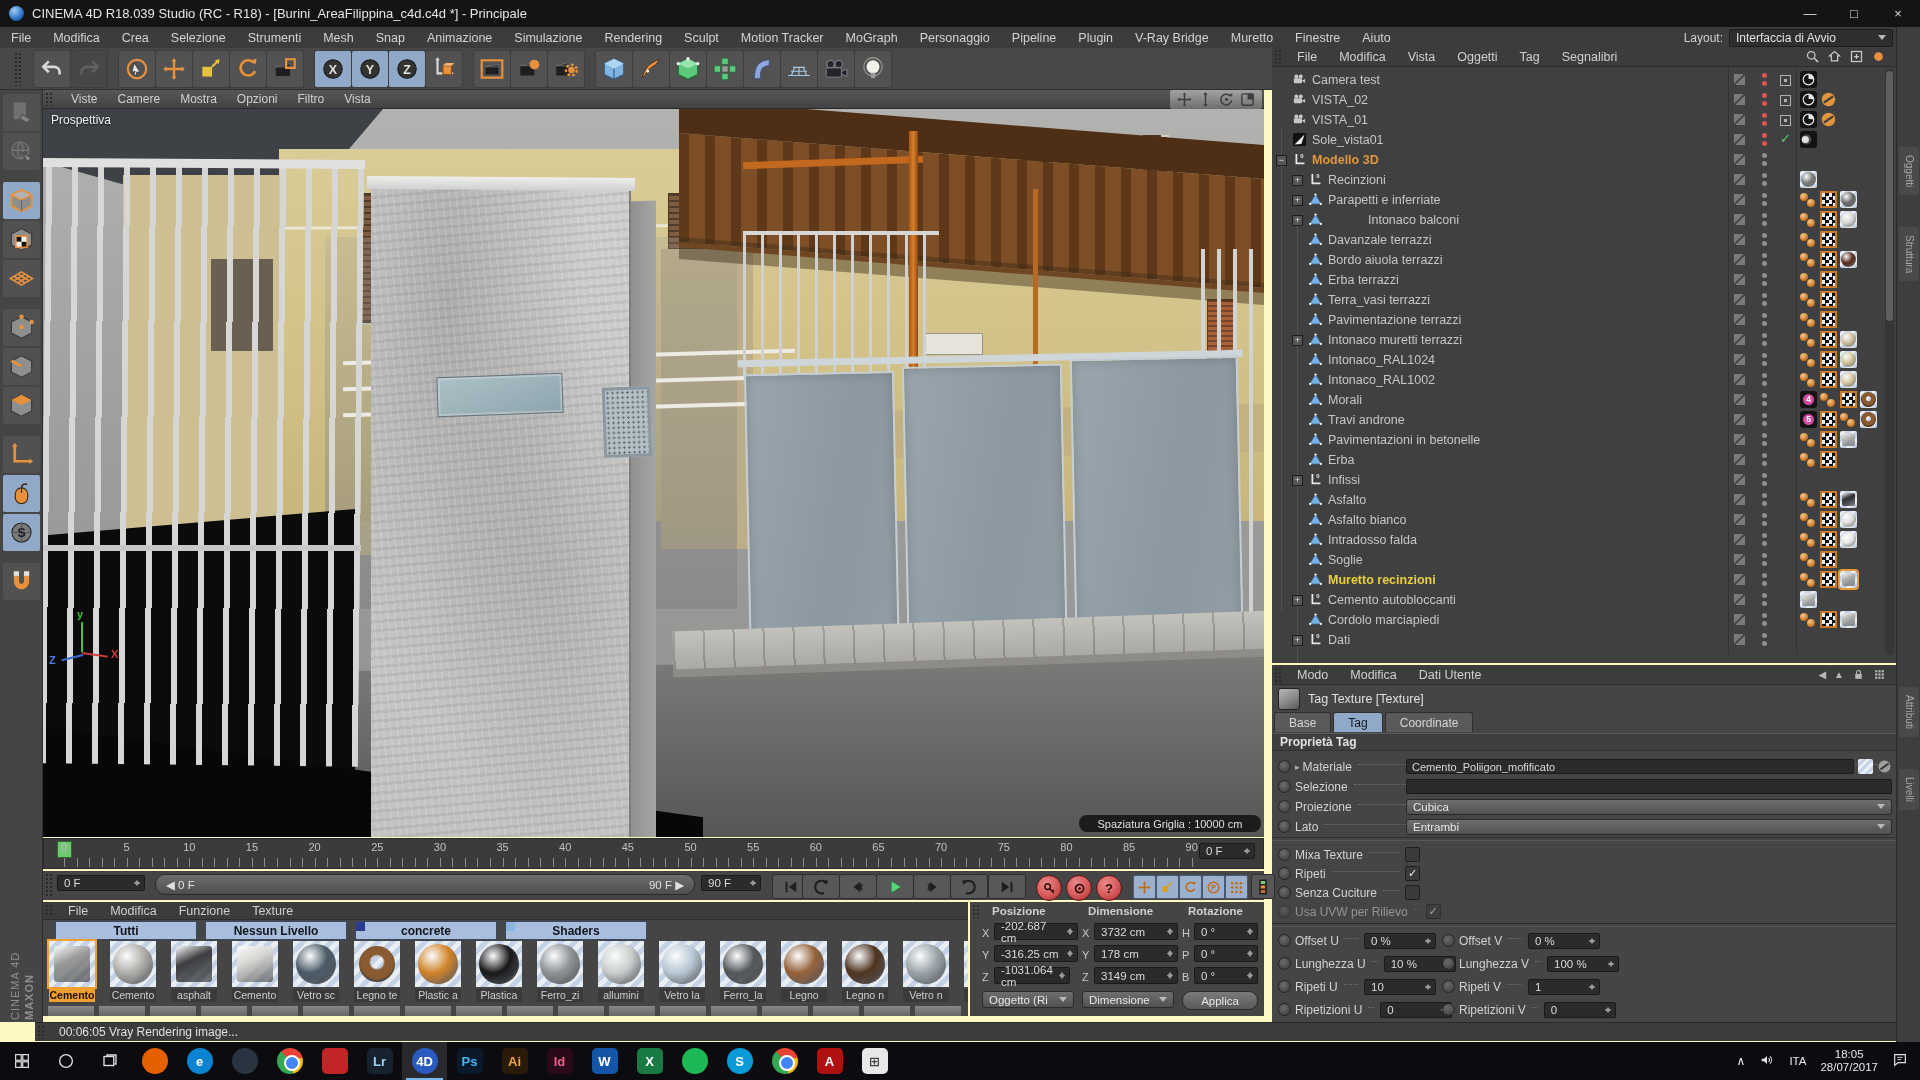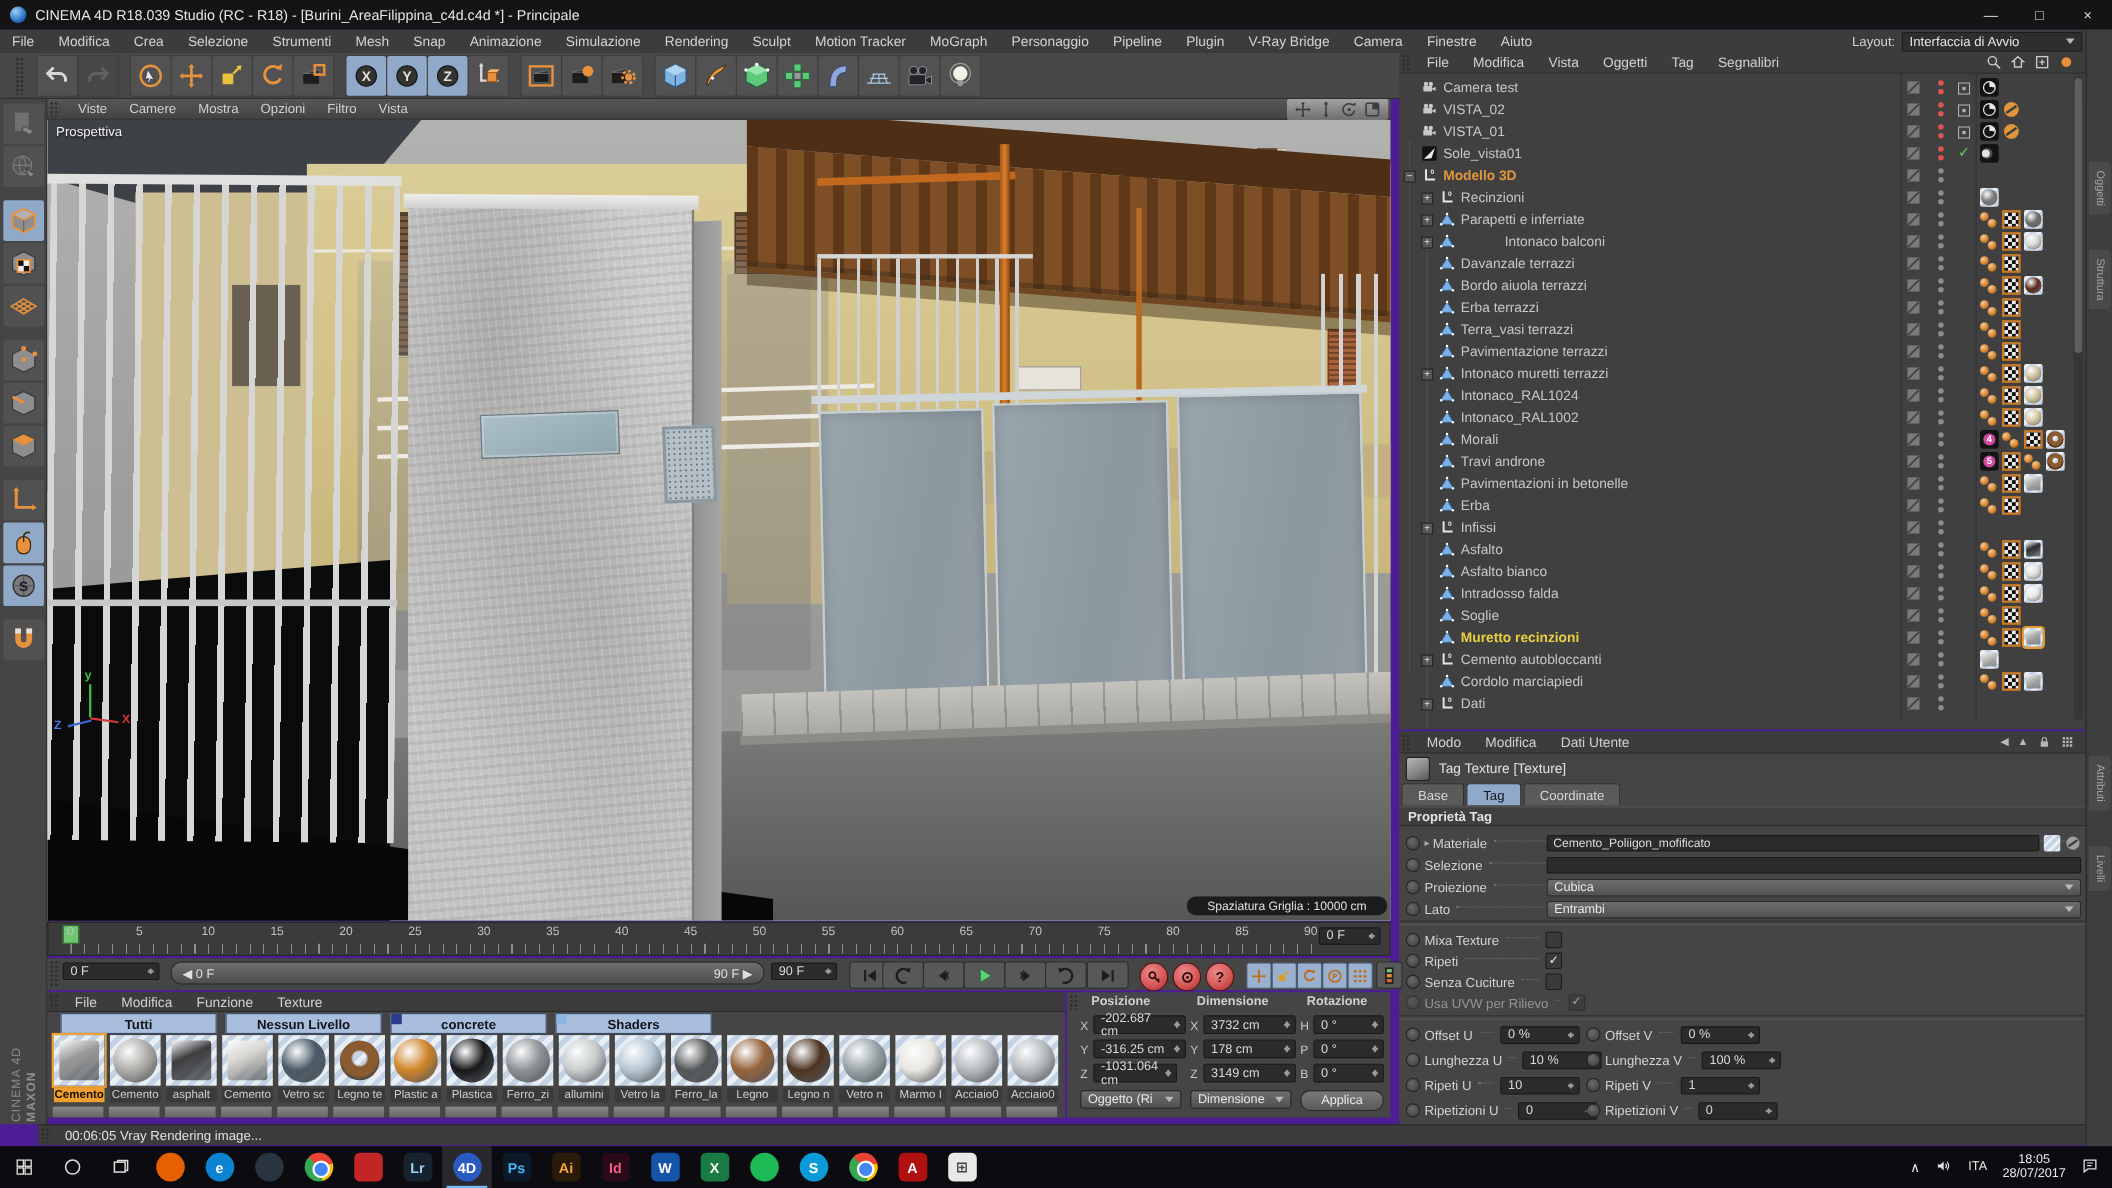--- a/index.html
+++ b/index.html
@@ -1,16 +1,16 @@
 <!DOCTYPE html>
 <html><head>
 <meta charset="utf-8">
 <style>
   html,body{margin:0;padding:0;background:#222;}
-  .root{position:relative;width:1920px;height:1080px;overflow:hidden;background:#4c1d95;
+  .root{position:relative;width:1920px;height:1080px;overflow:hidden;background:#fef9c3;
         font-family:"Liberation Sans","DejaVu Sans",sans-serif;color:#c8c8c8;font-size:12px;
         -webkit-font-smoothing:antialiased;}
   .grip{position:absolute;left:2px;top:2px;bottom:2px;width:9px;
         background-image:radial-gradient(circle,#2a2a2a 1px,transparent 1.2px);background-size:4px 4px;}
   
   #titlebar{position:absolute;left:0;top:0;width:1920px;height:27px;background:#141414;display:flex;align-items:center;}
   #titleicon{width:15px;height:15px;border-radius:50%;margin:0 8px 0 9px;
         background:radial-gradient(circle at 35% 30%,#9ecdf4,#2a72c8 60%,#0a2a60);}
   #titletext{color:#e6e6e6;font-size:13px;}
   .winbtn{width:44px;height:27px;display:flex;align-items:center;justify-content:center;color:#dcdcdc;font-size:13px;}
@@ -185,21 +185,21 @@
   .tpbtn svg{width:18px;height:18px;}
   .redbtn{position:absolute;top:4px;width:24px;height:24px;border-radius:50%;background:radial-gradient(circle at 38% 32%,#eb8a8a,#d25454 60%,#9a2a2a);border:1px solid #5a1414;display:flex;align-items:center;justify-content:center;color:#2a0a0a;font-weight:bold;font-size:13px;}
   .redbtn svg{width:15px;height:15px;}
   .bluetile{position:absolute;top:4px;width:21px;height:22px;background:#9ab0cc;border:1px solid #4a5a74;border-radius:2px;display:flex;align-items:center;justify-content:center;}
   .bluetile svg{width:15px;height:15px;}
   
   #matman{position:absolute;left:43px;top:902px;width:925px;height:114px;background:#454545;overflow:hidden;}
   #mattabs{position:absolute;left:12px;top:19px;height:18px;display:flex;gap:8px;}
   .mtab{position:relative;height:17px;min-width:120px;background:#a9bedc;border:1px solid #3a4a64;color:#10141c;font-size:12px;font-weight:bold;display:flex;align-items:center;justify-content:center;padding:0 10px;}
   .mtab .notch{position:absolute;left:0;top:0;width:0;height:0;border-top:9px solid transparent;border-left:9px solid transparent;}
-  #matrow{position:absolute;left:5px;top:39px;display:flex;gap:3px;}
+  #matrow{position:absolute;left:5px;top:39px;display:flex;gap:13px;}
   .mat{width:48px;}
   .mthumb{position:relative;width:46px;height:46px;margin:0 auto;background:repeating-linear-gradient(135deg,#e9eef4 0 5px,#c3d3e5 5px 10px);}
   .mthumb>span{position:absolute;inset:3px;border-radius:50%;}
   .mthumb>span.sq{border-radius:3px;inset:5px;}
   .mat.sel .mthumb{box-shadow:0 0 0 2px #f0a030;}
   .mlabel{margin:2px auto 0;width:46px;height:13px;background:#3a3a3a;color:#cecece;font-size:10.5px;line-height:13px;text-align:center;overflow:hidden;white-space:nowrap;}
   .mat.sel .mlabel{background:#f0a030;color:#1a0e00;font-weight:bold;}
   #matsliver{position:absolute;left:5px;top:104px;display:flex;gap:3px;}
   #matsliver div{width:46px;height:10px;margin-right:2px;background:linear-gradient(#888,#666);}
   
@@ -256,21 +256,21 @@
       <span class="menu-item">Animazione</span>
       <span class="menu-item">Simulazione</span>
       <span class="menu-item">Rendering</span>
       <span class="menu-item">Sculpt</span>
       <span class="menu-item">Motion Tracker</span>
       <span class="menu-item">MoGraph</span>
       <span class="menu-item">Personaggio</span>
       <span class="menu-item">Pipeline</span>
       <span class="menu-item">Plugin</span>
       <span class="menu-item">V-Ray Bridge</span>
-      <span class="menu-item">Camera</span>
+      <span class="menu-item">Muretto</span>
       <span class="menu-item">Finestre</span>
       <span class="menu-item">Aiuto</span>
   <div id="layoutwrap">
       <span id="layoutlabel">Layout:</span>
       <div id="layoutselect">
         <span>Interfaccia di Avvio</span>
         <span class="dda"></span>
       </div>
       <span style="width:15px;height:15px;display:inline-block;" id="menusearch"><svg viewBox="0 0 24 24">
             <circle cx="10" cy="10" r="6" fill="none" stroke="#c8c8c8" stroke-width="2"></circle>

